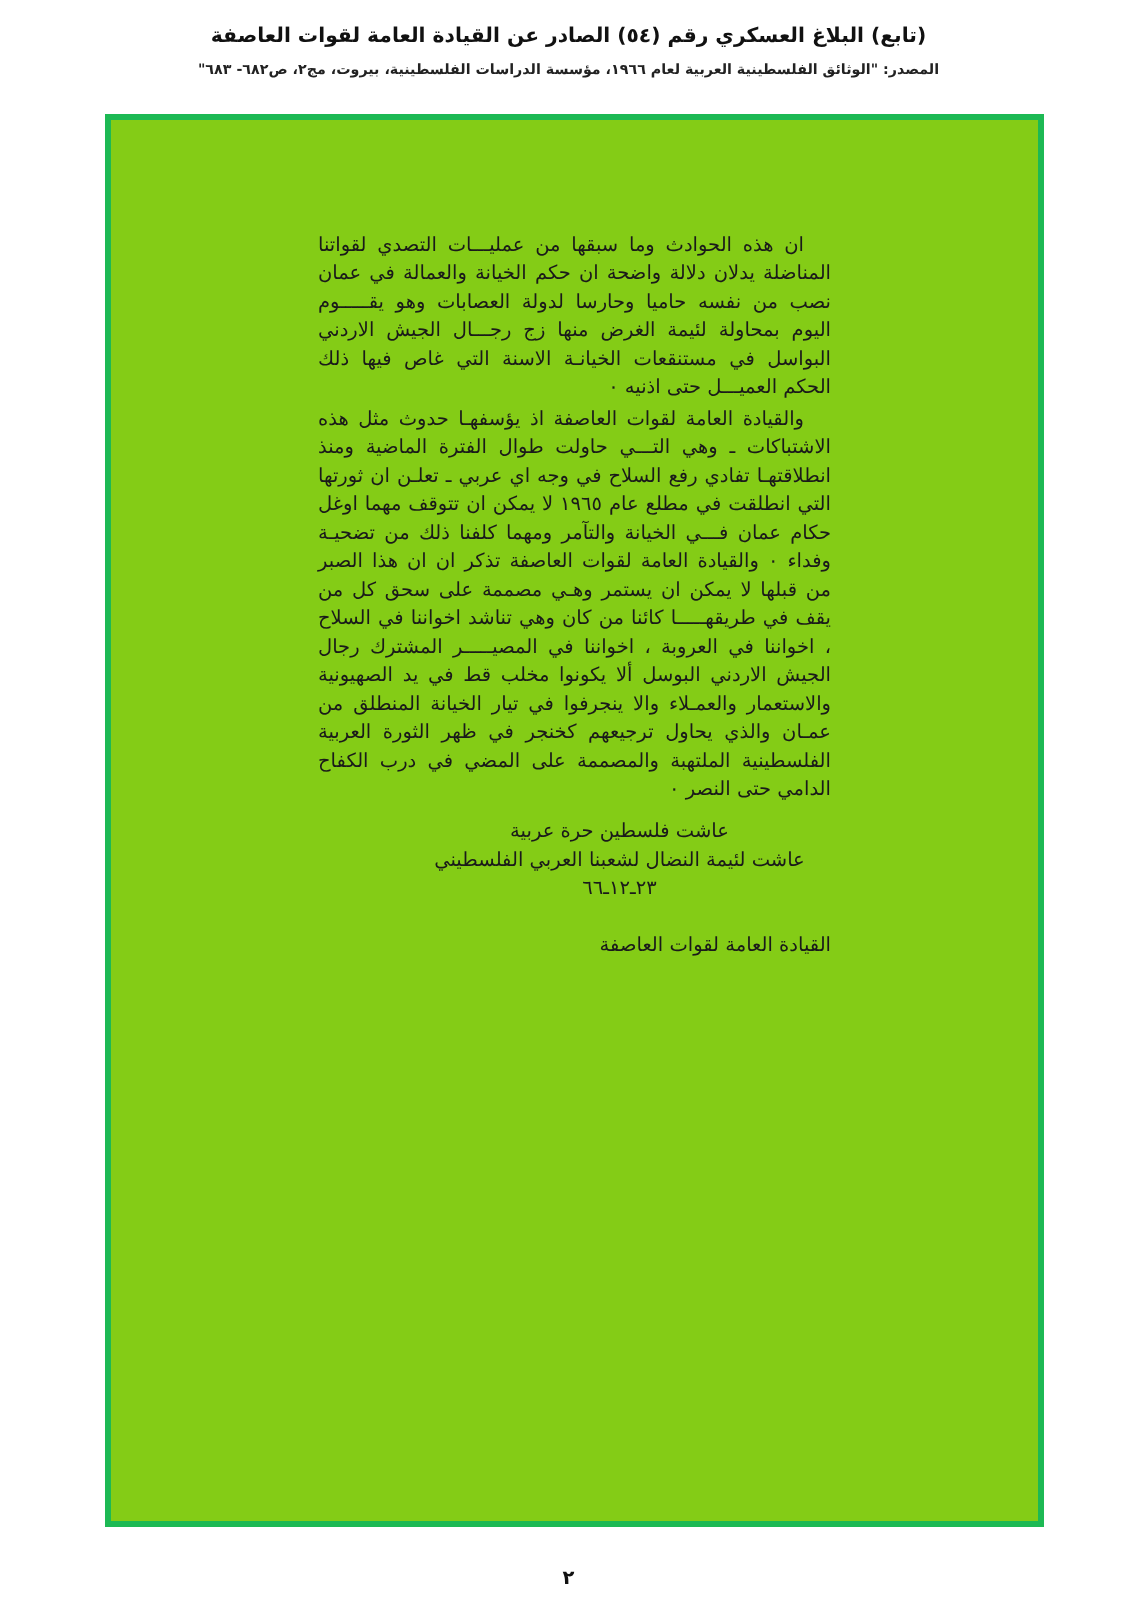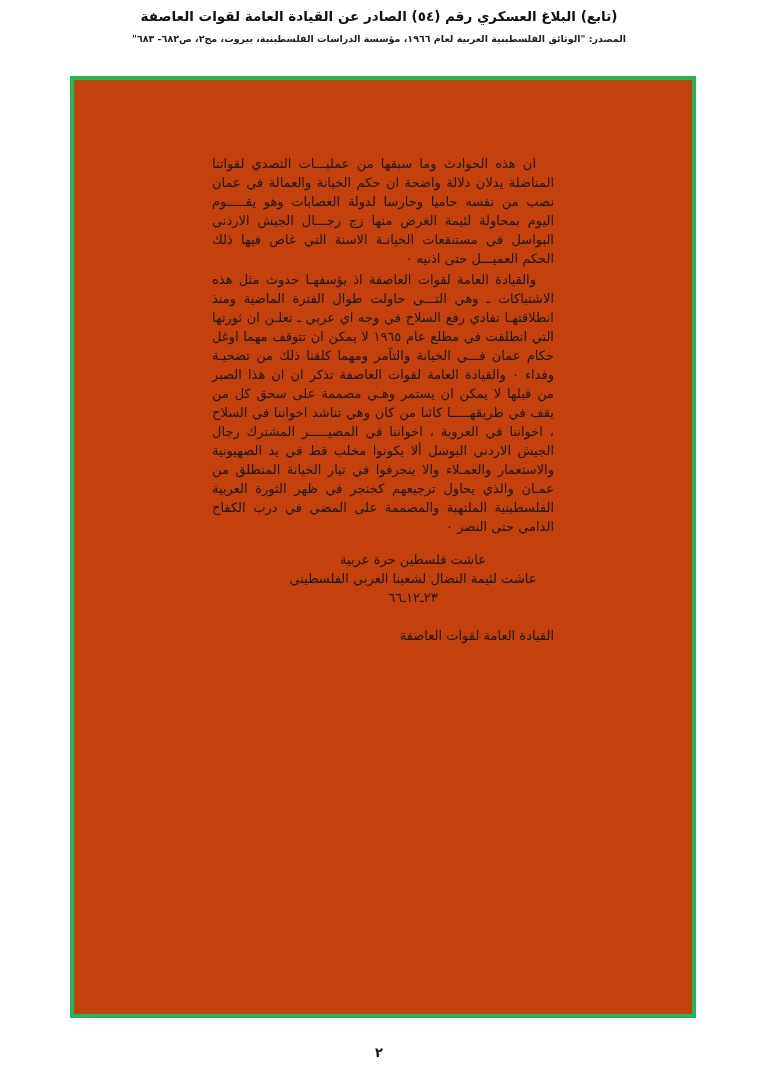--- a/index.html
+++ b/index.html
@@ -11,21 +11,21 @@
   .page {
     position: relative;
     width: 758px;
     height: 1078px;
     background: #ffffff;
     direction: rtl;
     overflow: hidden;
   }
   .page-header {
     text-align: center;
-    padding-top: 8px;
+    padding-top: 16px;
   }
   .header-title {
     font-size: 13.5px;
     font-weight: bold;
     color: #111;
     letter-spacing: 0.2px;
   }
   .source-line {
     margin-top: 9px;
     font-size: 9.5px;
@@ -33,42 +33,42 @@
     color: #222;
   }
   .green-frame {
     position: absolute;
     left: 70px;
     top: 76px;
     width: 626px;
     height: 942px;
     border: 4px solid #1db954;
     box-sizing: border-box;
-    background: #c2410c;
+    background: #84cc16;
   }
   .doc-text {
     position: absolute;
     top: 74px;
     right: 138px;
     width: 342px;
     direction: rtl;
     color: #1a1a1a;
     font-size: 13px;
     line-height: 19px;
   }
   .doc-text p {
     margin: 0;
     text-align: justify;
     text-indent: 18px;
   }
   .doc-text p + p {
     margin-top: 2px;
   }
   .closing-block {
-    margin-top: 14px;
+    margin-top: 9px;
     padding-left: 60px;
     text-align: center;
   }
   .closing-line {
     line-height: 19px;
   }
   .signature-line {
     margin-top: 19px;
     padding-left: 55px;
     text-align: right;

